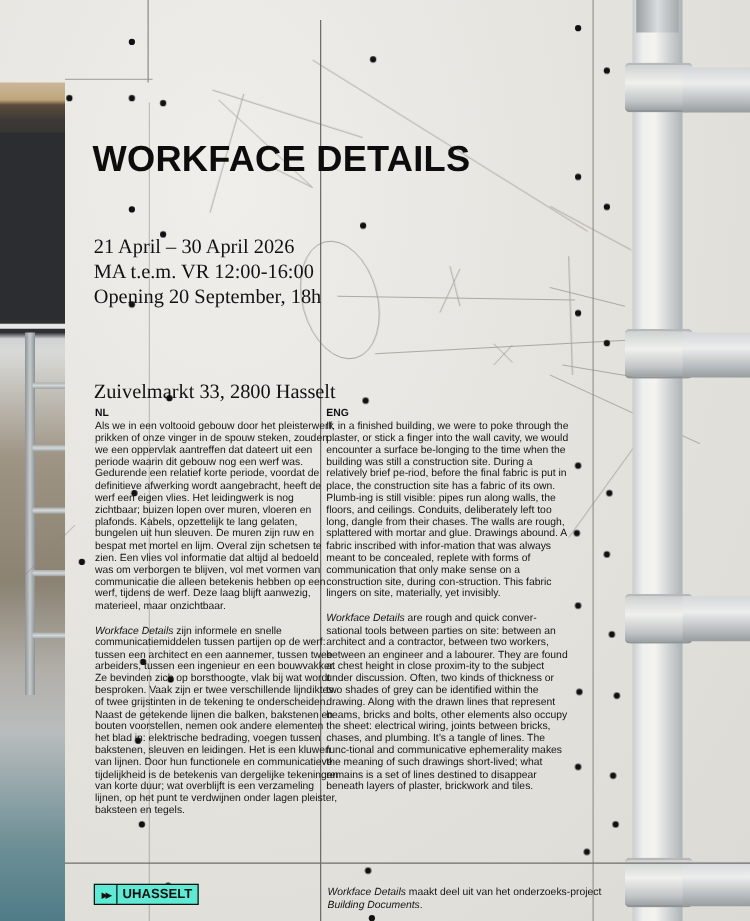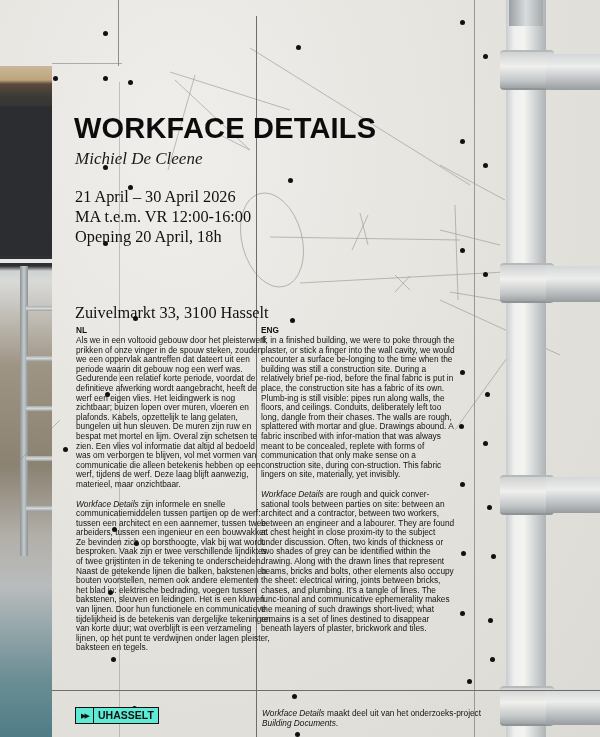--- a/index.html
+++ b/index.html
@@ -210,27 +210,26 @@
   <div class="pipe-h" style="top:689px"></div>
 </div>
 
 <div class="content">
 
   <div class="rule-v" style="left:256px;top:0;height:737px"></div>
   <div class="rule-v" style="left:119px;top:66px;height:671px;background:rgba(110,108,104,0.35)"></div>
   <div class="rule-h" style="left:52px;top:674px;width:548px"></div>
 
   <div class="title">WORKFACE DETAILS</div>
-  <div class="artist">Michiel De Cleene</div>
 
   <div class="info" style="top:171px">21 April – 30 April 2026</div>
   <div class="info" style="top:191px">MA t.e.m. VR 12:00-16:00</div>
-  <div class="info" style="top:211px">Opening 20 April, 18h</div>
-
-  <div class="info" style="top:287px">Zuivelmarkt 33, 3100 Hasselt</div>
+  <div class="info" style="top:211px">Opening 20 September, 18h</div>
+
+  <div class="info" style="top:287px">Zuivelmarkt 33, 2800 Hasselt</div>
 
   <div class="col-head" style="left:76px">NL</div>
   <div class="col-text" style="left:76px;top:320px">
     <p>Als we in een voltooid gebouw door het pleisterwerk prikken of onze vinger in de spouw steken, zouden we een oppervlak aantreffen dat dateert uit een periode waarin dit gebouw nog een werf was. Gedurende een relatief korte periode, voordat de definitieve afwerking wordt aangebracht, heeft de werf een eigen vlies. Het leidingwerk is nog zichtbaar; buizen lopen over muren, vloeren en plafonds. Kabels, opzettelijk te lang gelaten, bungelen uit hun sleuven. De muren zijn ruw en bespat met mortel en lijm. Overal zijn schetsen te zien. Een vlies vol informatie dat altijd al bedoeld was om verborgen te blijven, vol met vormen van communicatie die alleen betekenis hebben op een werf, tijdens de werf. Deze laag blijft aanwezig, materieel, maar onzichtbaar.</p>
     <p><em>Workface Details</em><span> zijn informele en snelle communicatiemiddelen tussen partijen op de werf: tussen een architect en een aannemer, tussen twee arbeiders, tussen een ingenieur en een bouwvakker. Ze bevinden zich op borsthoogte, vlak bij wat wordt besproken. Vaak zijn er twee verschillende lijndiktes of twee grijstinten in de tekening te onderscheiden. Naast de getekende lijnen die balken, bakstenen en bouten voorstellen, nemen ook andere elementen het blad in: elektrische bedrading, voegen tussen bakstenen, sleuven en leidingen. Het is een kluwen van lijnen. Door hun functionele en communicatieve tijdelijkheid is de betekenis van dergelijke tekeningen van korte duur; wat overblijft is een verzameling lijnen, op het punt te verdwijnen onder lagen pleister, baksteen en tegels.</span></p>
   </div>
 
   <div class="col-head" style="left:261px">ENG</div>
   <div class="col-text" style="left:261px;top:320px">
     <p>If, in a finished building, we were to poke through the plaster, or stick a finger into the wall cavity, we would encounter a surface be-longing to the time when the building was still a construction site. During a relatively brief pe-riod, before the final fabric is put in place, the construction site has a fabric of its own. Plumb-ing is still visible: pipes run along walls, the floors, and ceilings. Conduits, deliberately left too long, dangle from their chases. The walls are rough, splattered with mortar and glue. Drawings abound. A fabric inscribed with infor-mation that was always meant to be concealed, replete with forms of communication that only make sense on a construction site, during con-struction. This fabric lingers on site, materially, yet invisibly.</p>

